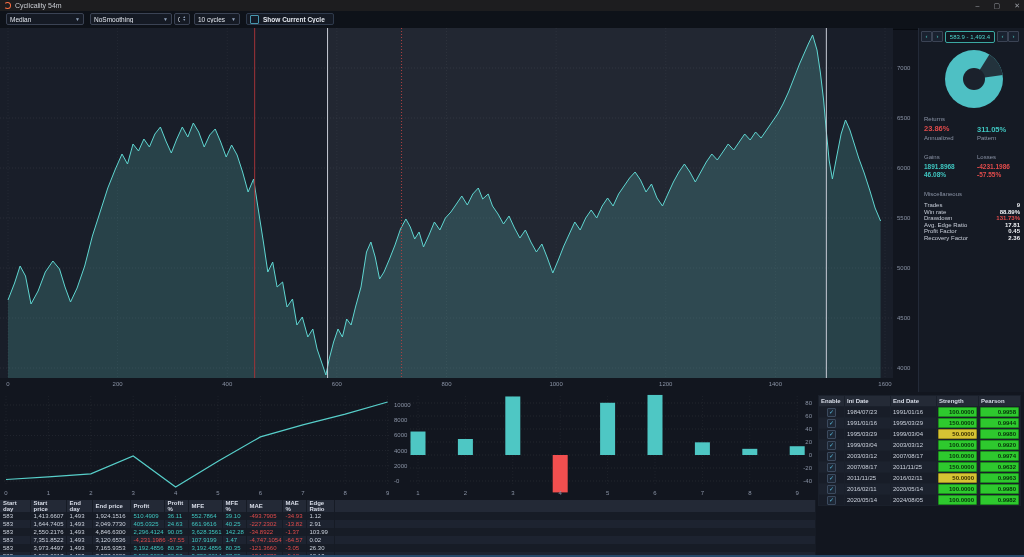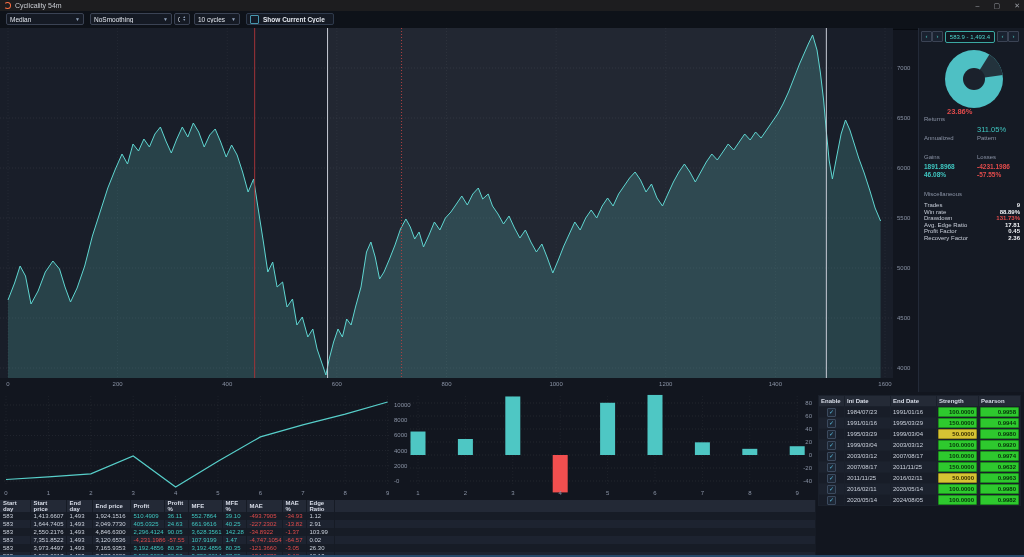--- a/index.html
+++ b/index.html
@@ -21,21 +21,21 @@
   .chart-wrap{left:0;top:28px;width:893px;height:350px;background:#191e29;}
   .xlabels{left:0;top:378px;width:900px;height:14px;font-size:6px;color:#8a93a5;}
   .xlabels span{position:absolute;top:3px;transform:translateX(-50%);}
   .ylabels{left:894px;top:28px;width:24px;height:350px;font-size:6px;color:#8a93a5;}
   .ylabels span{position:absolute;left:3px;}
   
   .panel{left:918px;top:28px;width:106px;height:364px;background:#151a24;border-left:1px solid #232a38;}
   .navbtn{position:absolute;width:9px;height:9px;background:#1a2230;border:1px solid #3b4354;border-radius:1px;color:#4ec6c0;font-size:6px;line-height:8px;text-align:center;cursor:default;}
   .badge{position:absolute;left:26px;top:3px;width:48px;height:10px;background:#10161f;border:1px solid #3ba8a2;border-radius:2px;color:#4ed4cd;font-size:6px;line-height:10px;text-align:center;}
   .sec-label{font-size:6px;color:#8a93a5;}
-  .big-teal{color:#3fc6c0;font-size:7.5px;font-weight:normal;}
+  .big-teal{color:#3fc6c0;font-size:7.5px;font-weight:bold;}
   .big-red{color:#e14b4b;font-size:7.5px;font-weight:bold;}
   .mid-teal{color:#3fc6c0;font-size:6.5px;font-weight:bold;}
   .mid-red{color:#e14b4b;font-size:6.5px;font-weight:bold;}
   .misc-row{position:relative;height:6.6px;font-size:6px;color:#c7cdd8;}
   .misc-row .v{position:absolute;right:0;font-weight:bold;color:#eef1f5;}
   .misc-row .v.red{color:#e14b4b;}
   
   table{border-collapse:collapse;table-layout:fixed;}
   .cycles-table{left:818px;top:395px;width:202px;font-size:6px;color:#ccd2dd;}
   .cycles-table th{background:#242a36;color:#d8dde8;font-weight:bold;height:10px;text-align:left;padding:0 2px;border:1px solid #1a202b;}
@@ -151,21 +151,21 @@
       <div class="badge">583.9 - 1,493.4</div>
       <div class="navbtn" style="left:78px;top:3px;">‹</div>
       <div class="navbtn" style="left:89px;top:3px;">›</div>
     </div>
     <svg width="64" height="64" style="position:absolute;left:23px;top:19px;">
       <circle cx="32" cy="32" r="29" fill="#4ec0c4"></circle>
       <path d="M32,32 L47.4,7.4 A29,29 0 0 1 60.7,28 Z" fill="#23333d"></path>
       <circle cx="32" cy="32" r="11" fill="#1b212c"></circle>
     </svg>
     <div class="abs sec-label" style="left:5px;top:88px;">Returns</div>
-    <div class="abs big-red" style="left:5px;top:79px;margin-left:23px;">23.86%</div>
+    <div class="abs big-red" style="left:5px;top:96px;">23.86%</div>
     <div class="abs big-teal" style="left:58px;top:97px;">311.05%</div>
     <div class="abs sec-label" style="left:5px;top:107px;">Annualized</div>
     <div class="abs sec-label" style="left:58px;top:107px;">Pattern</div>
 
     <div class="abs sec-label" style="left:5px;top:126px;">Gains</div>
     <div class="abs sec-label" style="left:58px;top:126px;">Losses</div>
     <div class="abs mid-teal" style="left:5px;top:135px;">1891.8968</div>
     <div class="abs mid-red" style="left:58px;top:135px;">-4231.1986</div>
     <div class="abs mid-teal" style="left:5px;top:143px;">46.08%</div>
     <div class="abs mid-red" style="left:58px;top:143px;">-57.55%</div>

